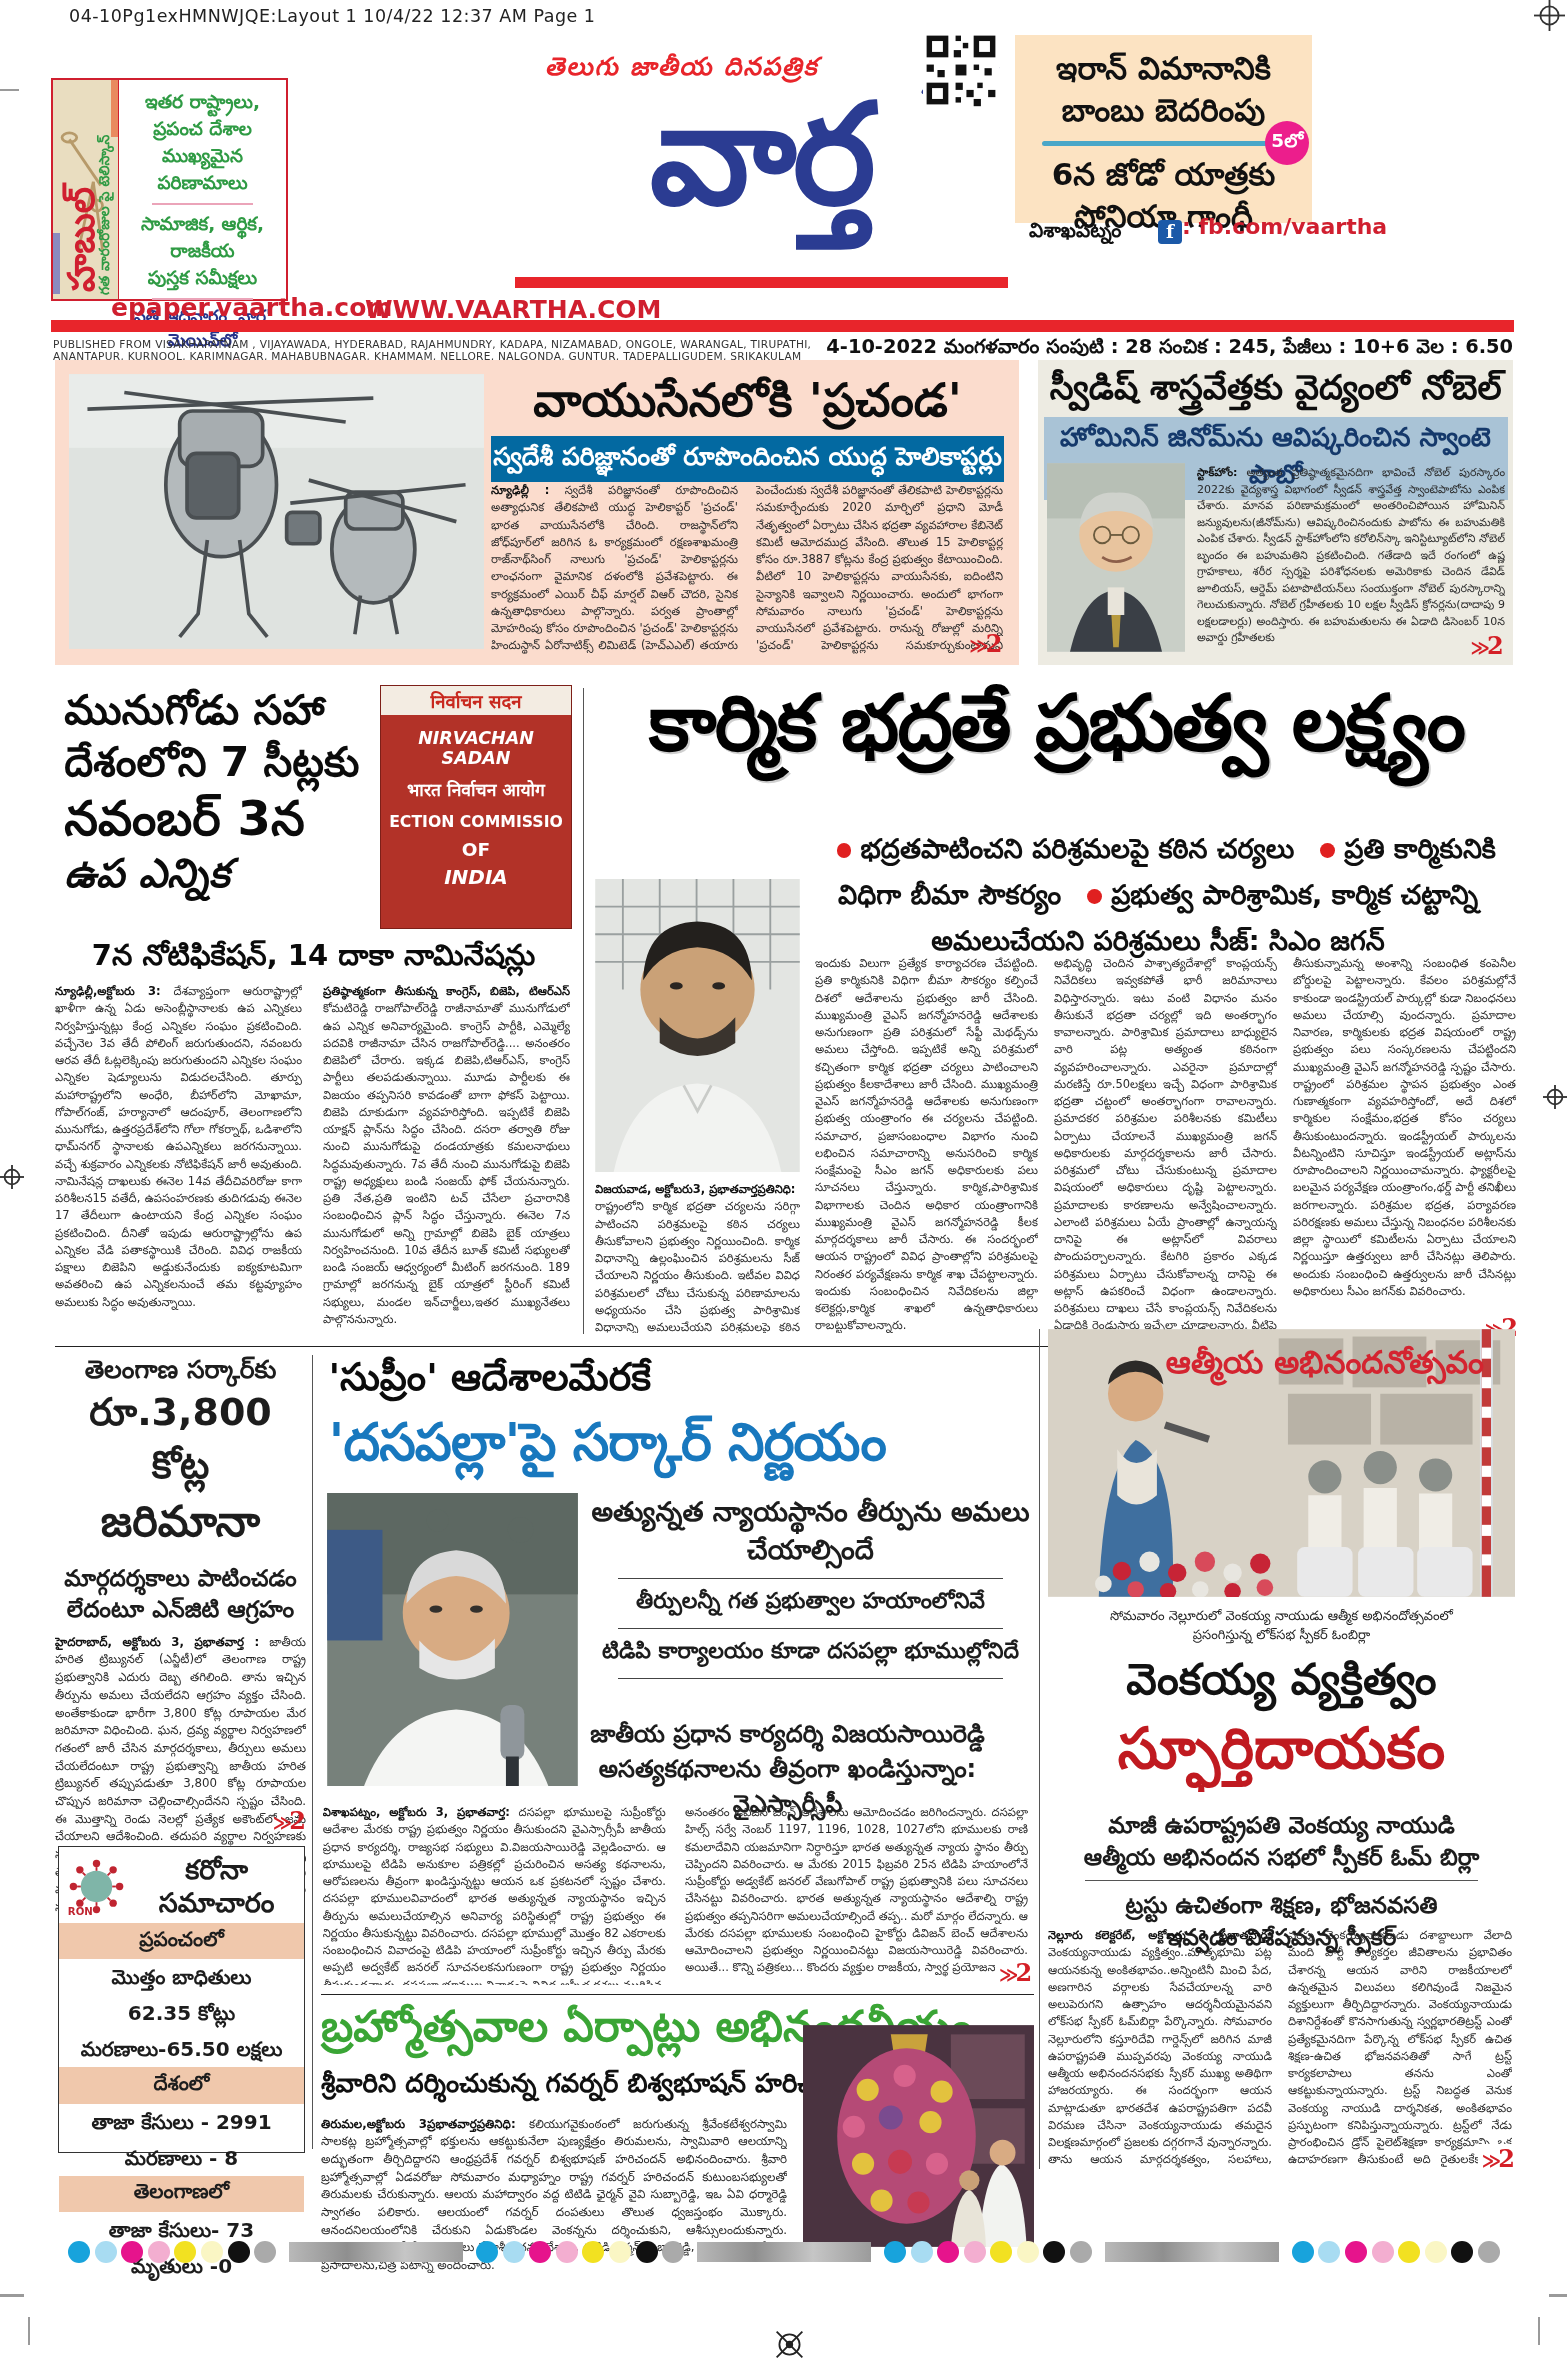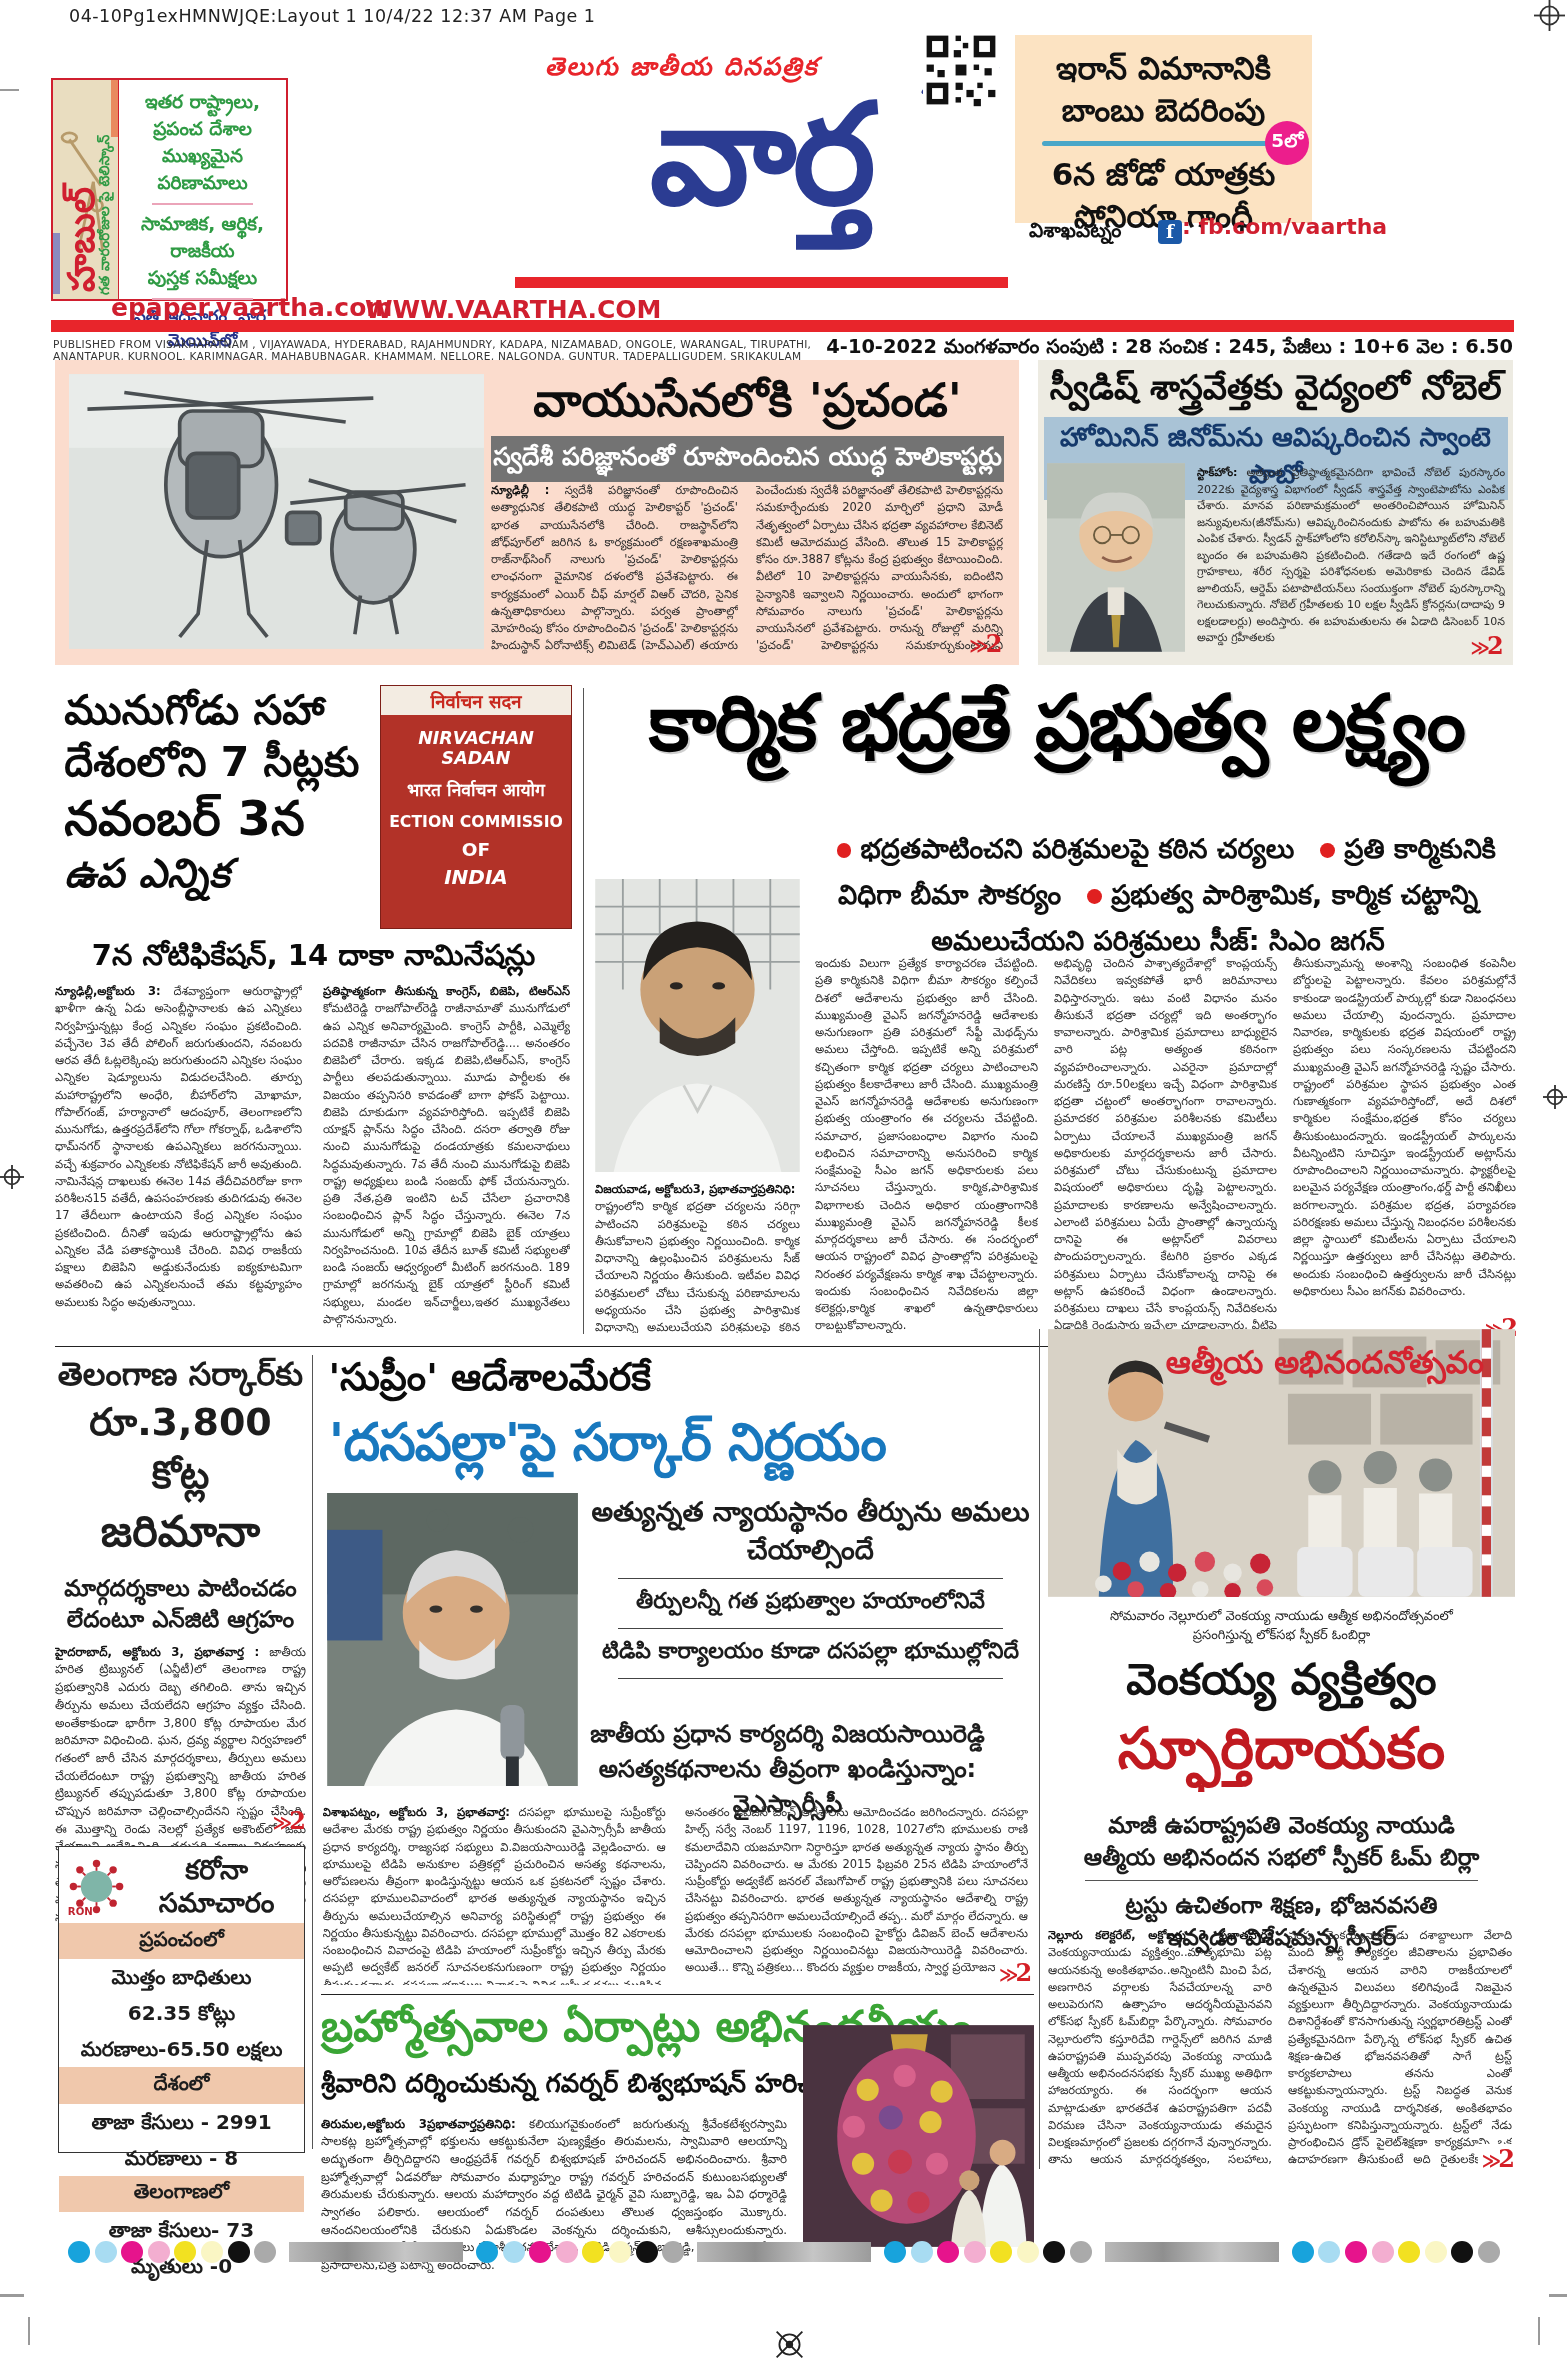--- a/index.html
+++ b/index.html
@@ -35,33 +35,33 @@
   .topbox{background:#fce3c2;text-align:center;padding-top:13px;}
   .topbox .l1{font-size:31px;font-weight:bold;color:#111;line-height:1.35;}
   .topbox-div{height:5.5px;background:#4aa7c8;width:82%;margin:9.2px auto 7.4px auto;border-radius:2.8px;position:relative;}
   .badge5{position:absolute;right:-24px;top:-20px;width:44px;height:44px;border-radius:50%;background:#ec1e8c;color:#fff;font-size:18.5px;font-weight:bold;display:flex;align-items:center;justify-content:center;}
   .edrow{font-size:20px;font-weight:bold;color:#111;}
   .fbtxt{color:#d01f2f;font-weight:800;font-size:22px;}
   .fbic{display:inline-block;width:24px;height:24px;background:#1b59a8;color:#fff;border-radius:3.7px;text-align:center;font-weight:bold;font-size:18.5px;line-height:24px;vertical-align:-3.7px;font-family:"DejaVu Serif",serif;}
   
   .helibox{background:#fbdccd;}
   .heli-head{font-size:46px;font-weight:800;color:#0d0d0d;text-align:center;}
-  .heli-banner{background:#737373;color:#fff;font-weight:bold;font-size:25px;text-align:center;padding:5.5px 0;}
+  .heli-banner{background:#0369a1;color:#fff;font-weight:bold;font-size:25px;text-align:center;padding:5.5px 0;}
   .nobelbox{background:#edebe2;}
   .nobel-head{font-size:34px;font-weight:800;color:#0d0d0d;text-align:center;}
   .nobel-banner{background:#a9c3d6;color:#15396b;font-weight:800;font-size:26px;text-align:center;padding:4.6px 0;}
   .muu-head{font-size:41px;font-weight:800;line-height:1.25;text-align:left;color:#0b0b0b;}
   .muu-sub{font-size:29px;font-weight:800;text-align:center;color:#0b0b0b;}
   .sign{background:#b23228;border:1.8px solid #7d1f18;color:#fff;text-align:center;}
   .sign .hin{color:#c8281e;background:#f3ece2;font-weight:bold;font-size:18.5px;padding:1.8px 0;}
   .sign .w{font-weight:800;}
   .main-head{font-size:78px;font-weight:900;color:#000;text-align:center;letter-spacing:-1.8px;text-shadow:1.8px 1.8px 0 #cfcfcf;}
   .bullets{font-size:27px;font-weight:800;color:#101010;text-align:center;line-height:1.7;}
   .reddot{display:inline-block;width:14.8px;height:14.8px;border-radius:50%;background:#e02020;margin:0 9.2px 0 16.6px;}
-  .tg-kick{font-size:32px;font-weight:800;text-align:center;}
+  .tg-kick{font-size:25px;font-weight:800;text-align:center;}
   .tg-head1{font-size:38px;font-weight:900;text-align:center;}
   .tg-head2{font-size:43px;font-weight:900;text-align:center;}
   .tg-sub{font-size:23px;font-weight:800;text-align:center;line-height:1.35;}
   .das-kick{font-size:38px;font-weight:800;color:#0c0c0c;}
   .das-head{font-size:52px;font-weight:900;color:#1878be;letter-spacing:-0.9px;}
   .das-pt1{font-size:27px;font-weight:800;text-align:center;line-height:1.4;}
   .das-pt{font-size:22px;font-weight:bold;text-align:center;}
   .das-speaker{font-size:24px;font-weight:800;text-align:center;line-height:1.45;}
   .ptrule{height:0.9px;background:#444;margin:9.2px 28px;}
   .ven-cap{font-size:13px;color:#222;text-align:center;line-height:1.5;}

